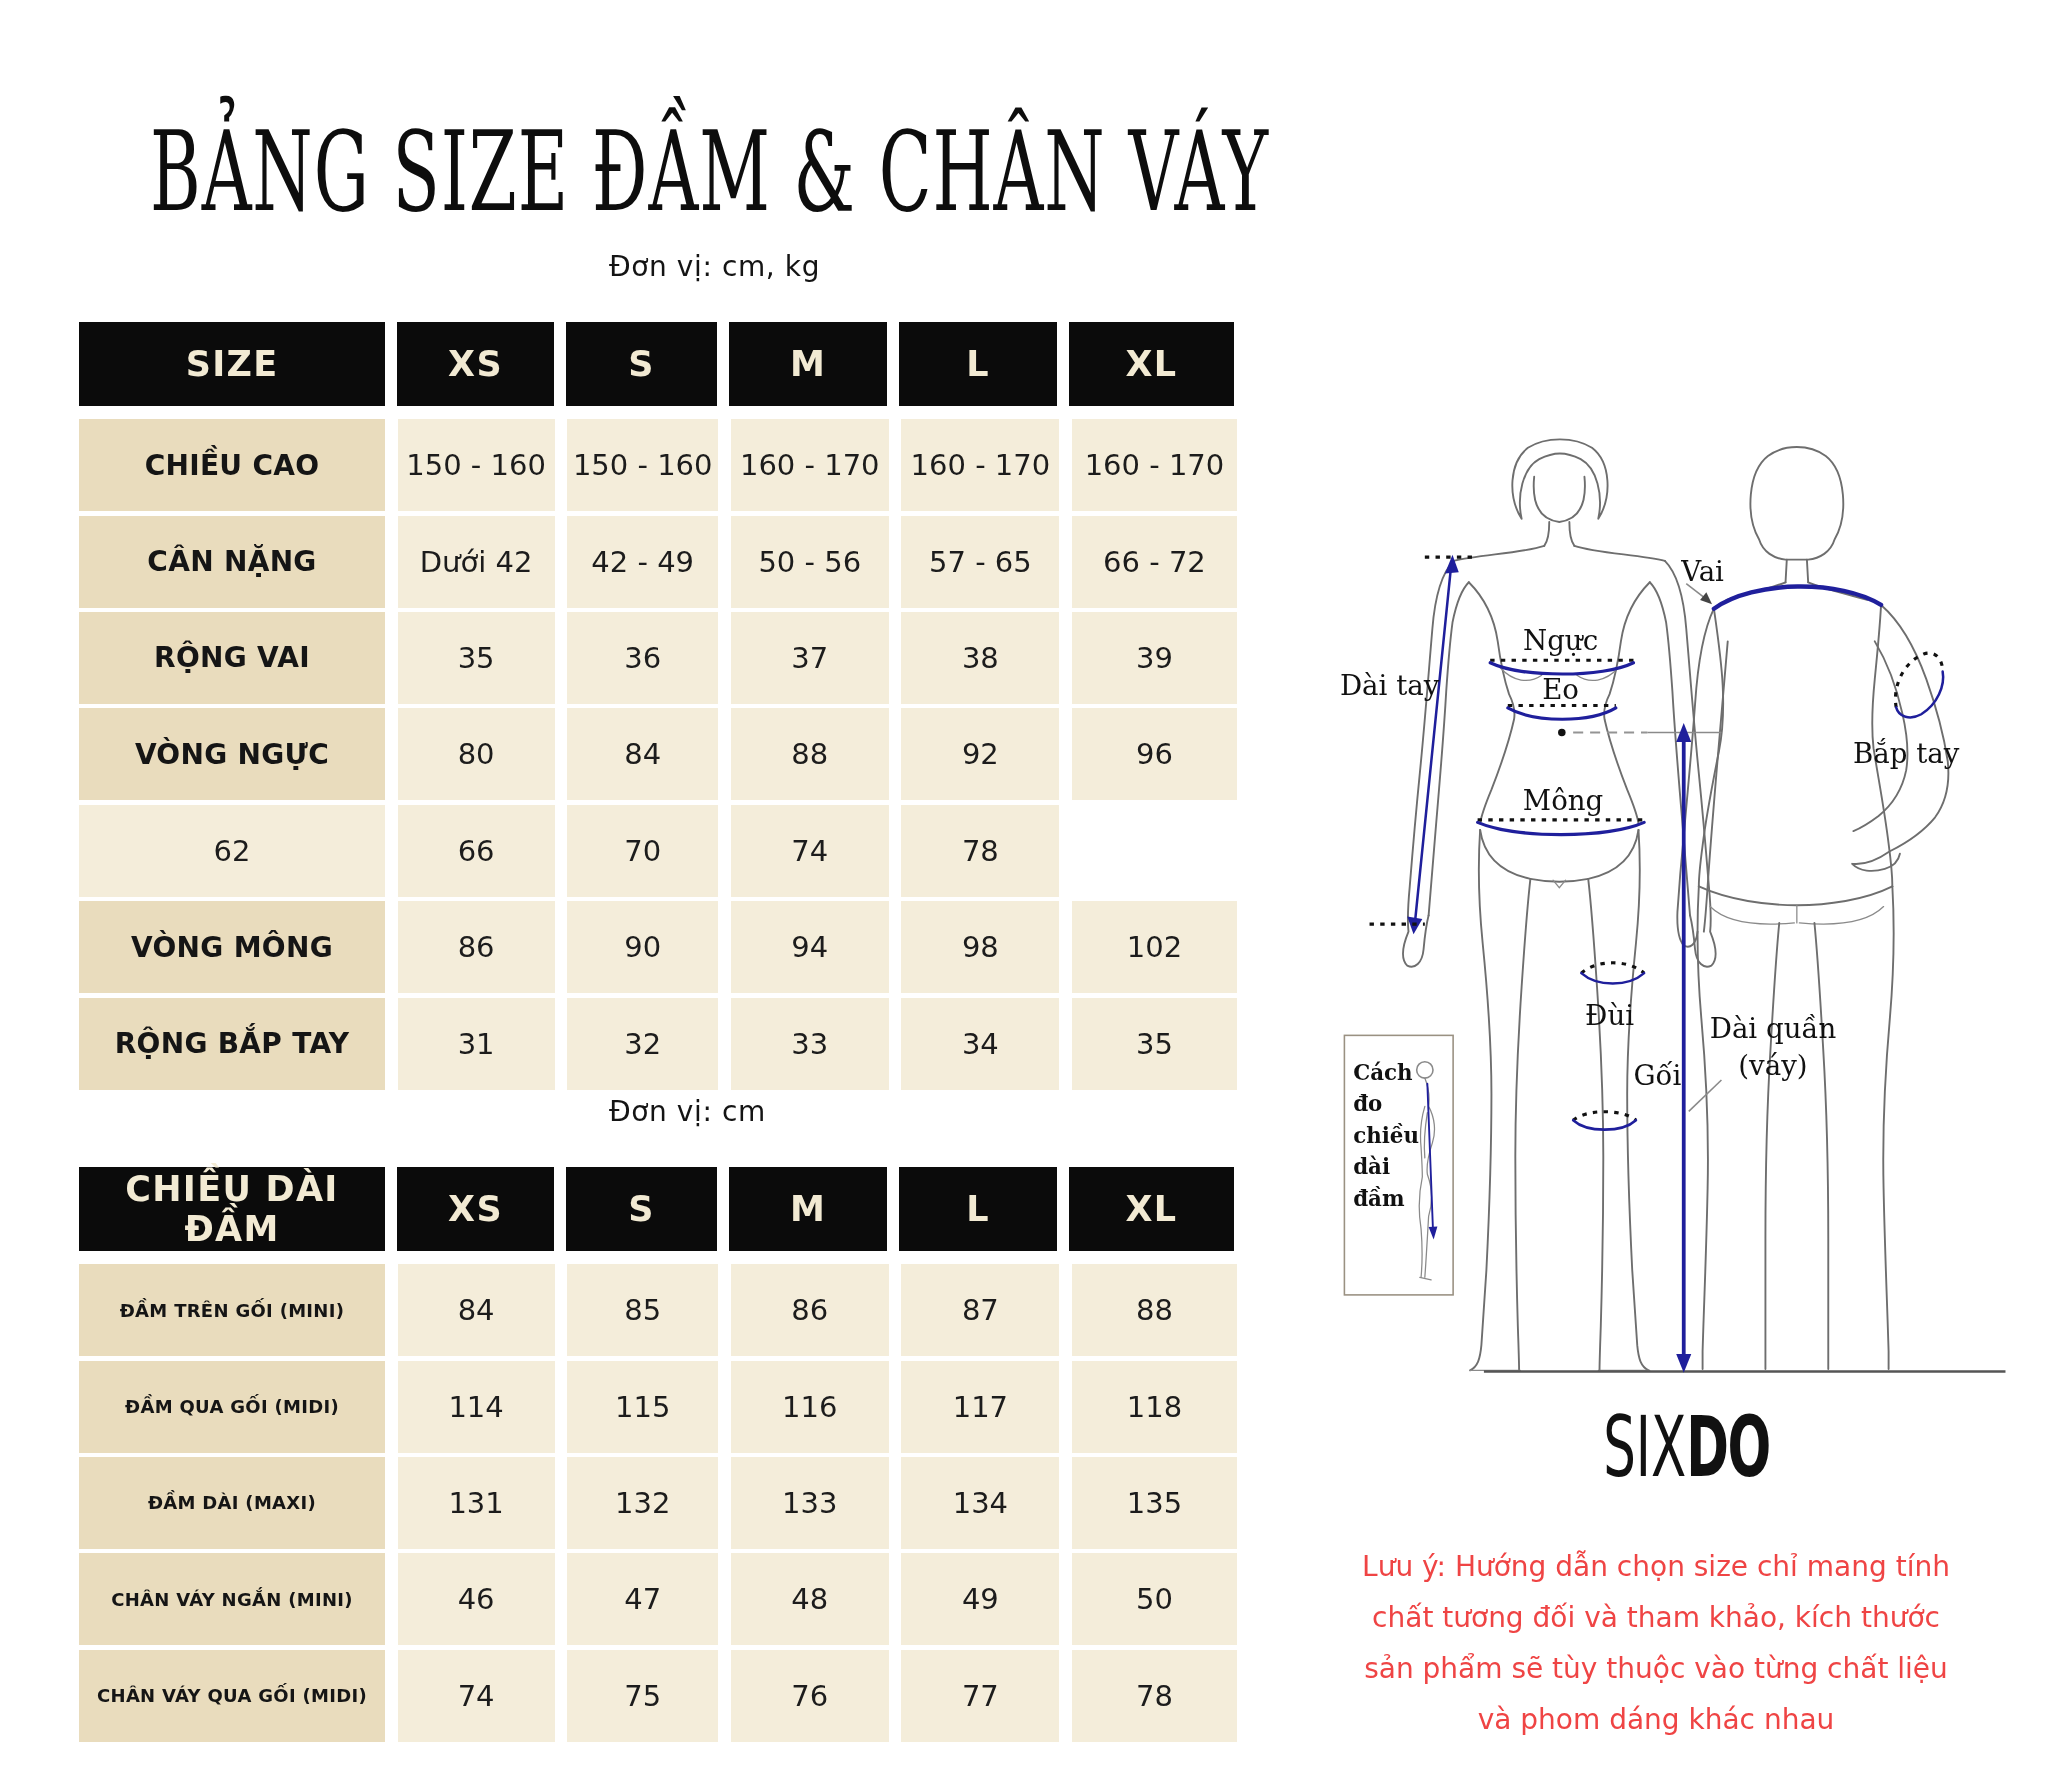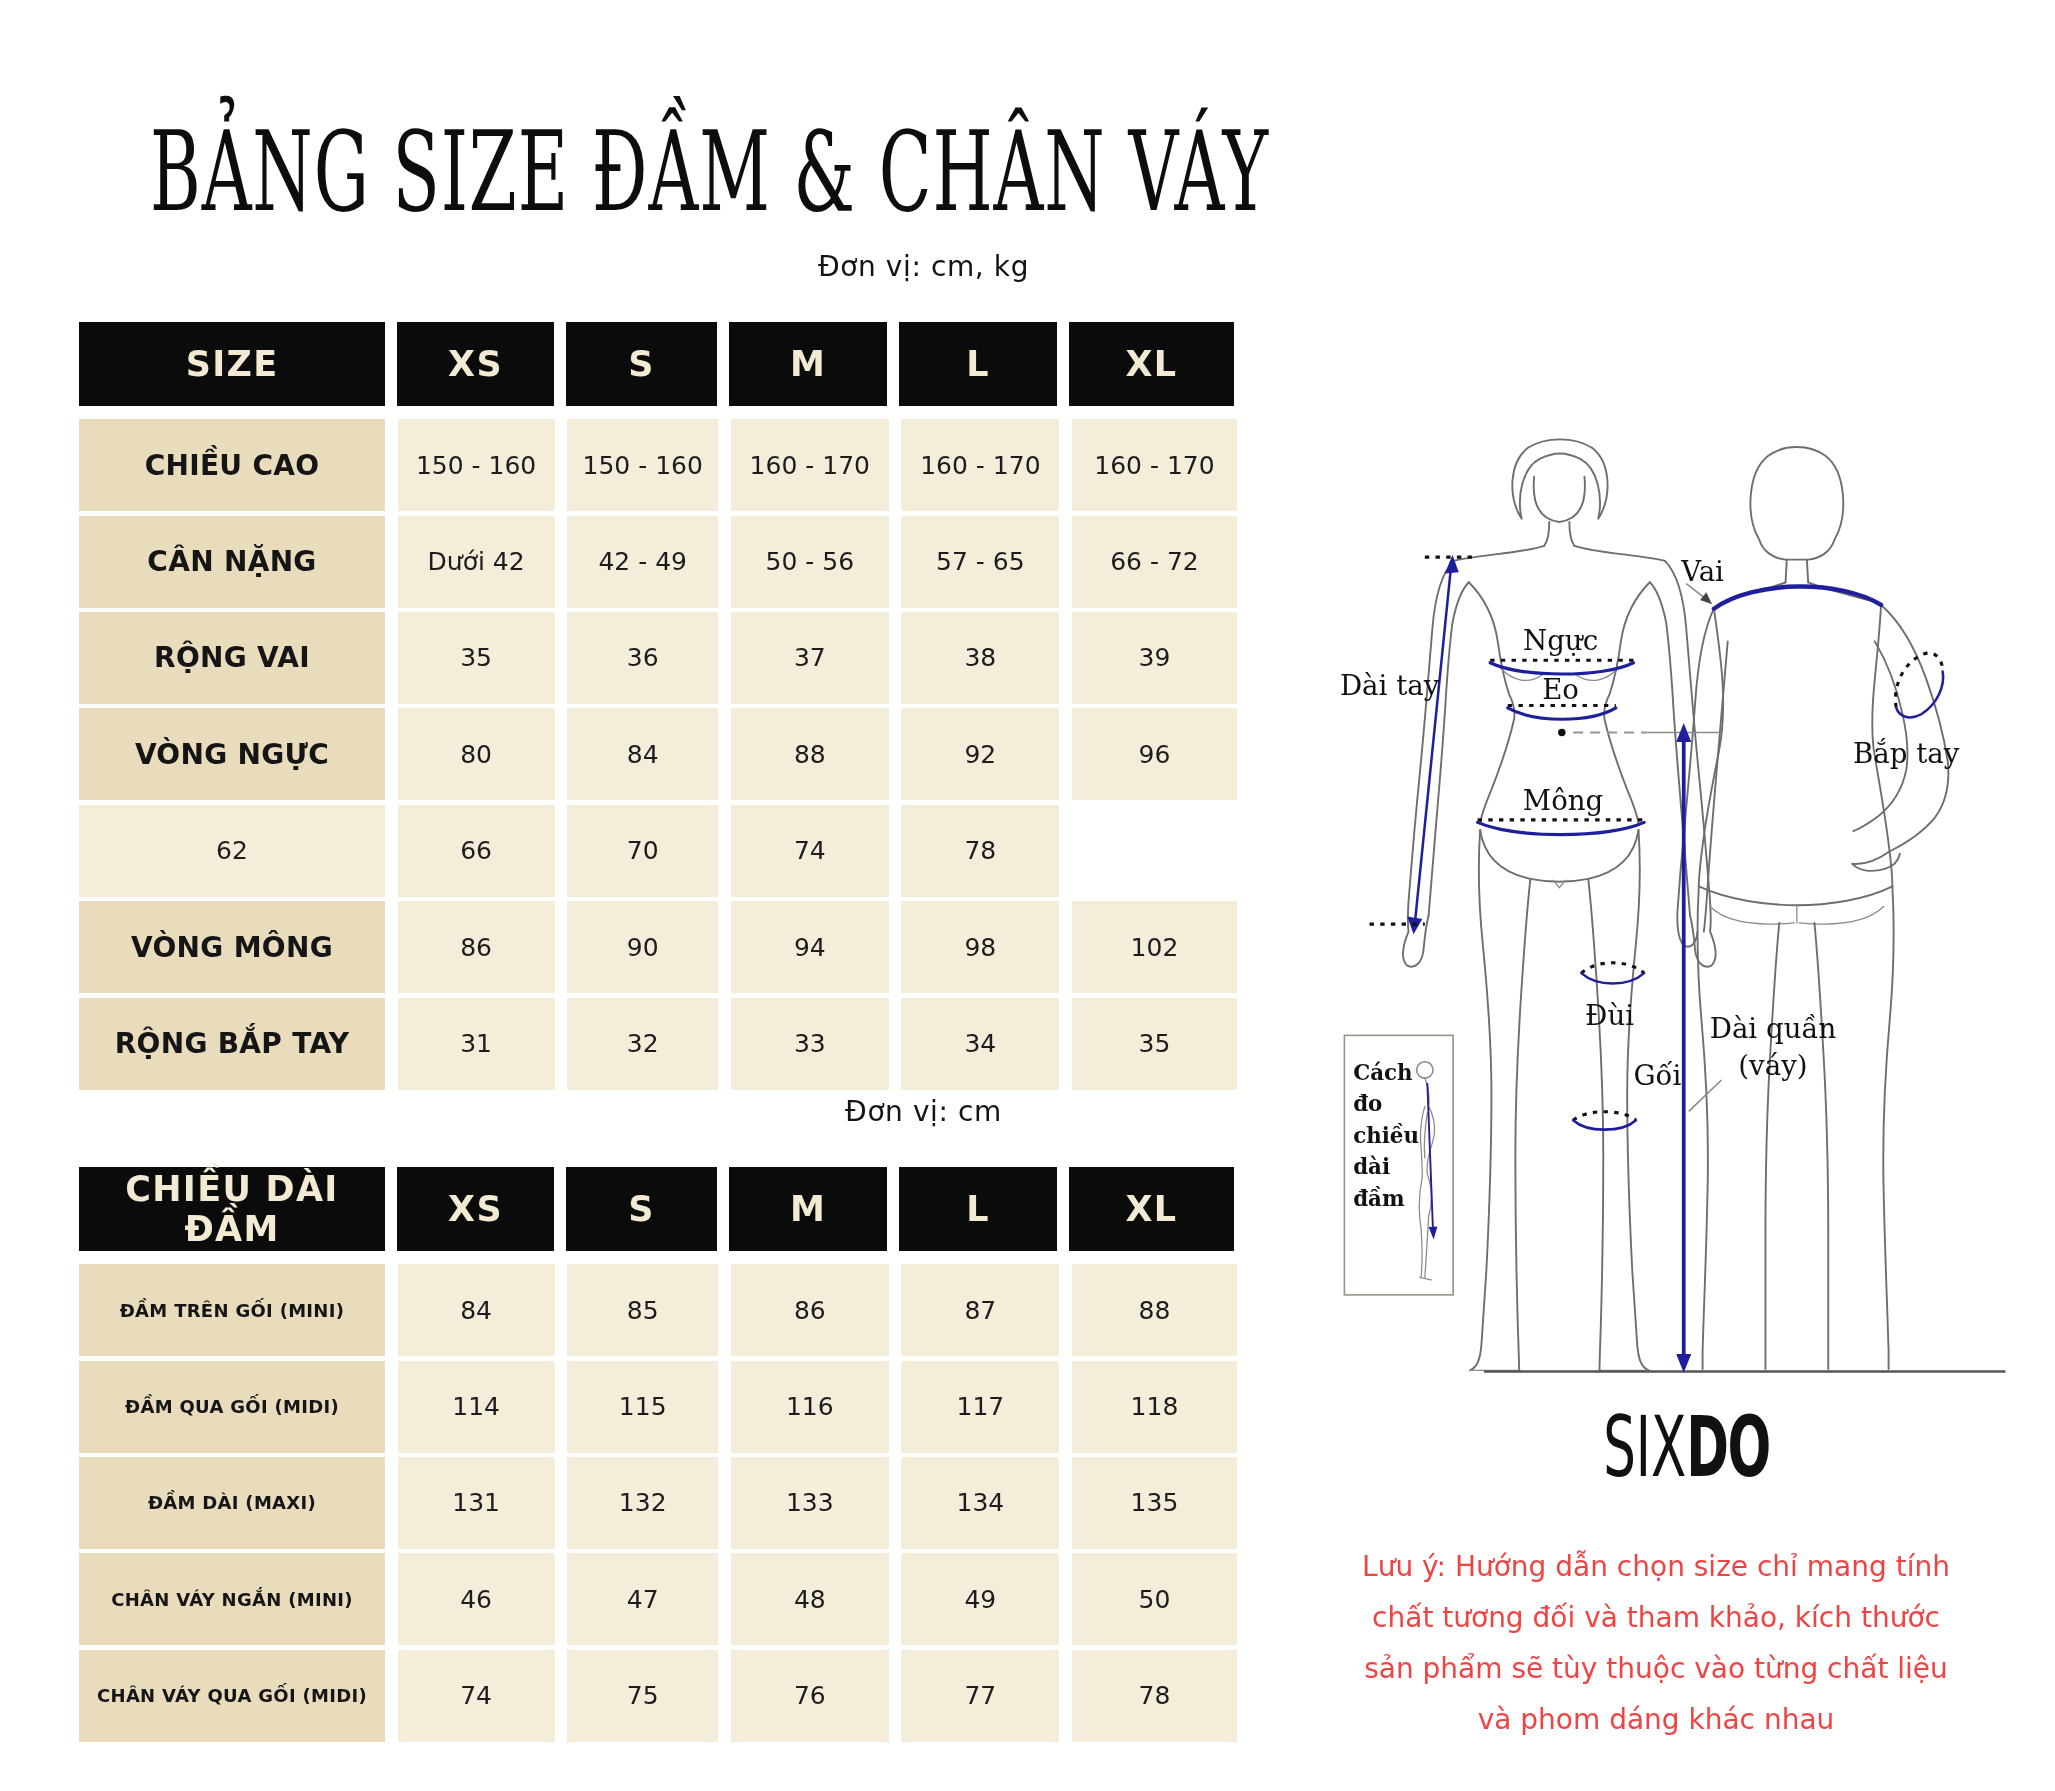--- a/index.html
+++ b/index.html
@@ -9,21 +9,21 @@
   }
   
   .page-title{
     position:absolute;left:150px;top:108px;
     font-family:"DejaVu Serif","Liberation Serif",serif;
     font-size:108px;font-weight:500;color:#0d0d0d;white-space:nowrap;
     letter-spacing:1.3px;transform:scale(0.64,1.02);transform-origin:left top;
   }
   
   .unit-label{
-    position:absolute;width:629px;text-align:center;
+    position:absolute;width:629px;text-align:left;
     font-size:28px;color:#141414;letter-spacing:0.6px;
   }
   #unit1{left:609px;top:250px;}
   #unit2{left:609px;top:1095px;}
   
   .size-table{position:absolute;left:79px;}
   #table1{top:322px;}
   #table2{top:1167px;}
   .trow{
     display:grid;
@@ -34,21 +34,21 @@
   .cell{display:flex;align-items:center;justify-content:center;text-align:center;}
   .th{
     background:#0b0b0b;color:#f2ead3;height:84px;
     font-size:35px;font-weight:700;letter-spacing:1.3px;
   }
   .rowlabel{
     background:#e9dcbd;height:92px;font-weight:700;font-size:28px;
     color:#151515;letter-spacing:0.3px;padding:0 2px;box-sizing:border-box;
   }
   #table2 .rowlabel{font-size:18px;}
-  .val{background:#f4edda;height:92px;font-size:25px;color:#1c1c1c;}
+  .val{background:#f4edda;height:92px;font-size:29px;color:#1c1c1c;}
   
   #diagram{position:absolute;left:1270px;top:390px;width:786px;height:1062px;}
   .outline{fill:none;stroke:#6e6e6e;stroke-width:3;stroke-linecap:round;stroke-linejoin:round;}
   .outline-thin{fill:none;stroke:#8a8a8a;stroke-width:2;stroke-linecap:round;}
   .navy{fill:none;stroke:#1f1f9c;stroke-linecap:round;}
   .mdots{fill:none;stroke:#111;stroke-width:5;stroke-dasharray:7 10;}
   .gdash{fill:none;stroke:#949494;stroke-width:3;stroke-dasharray:16 11;}
   .gsolid{fill:none;stroke:#8a8a8a;stroke-width:2.5;}
   .dlabel{
     font-family:"DejaVu Serif","Liberation Serif",serif;

